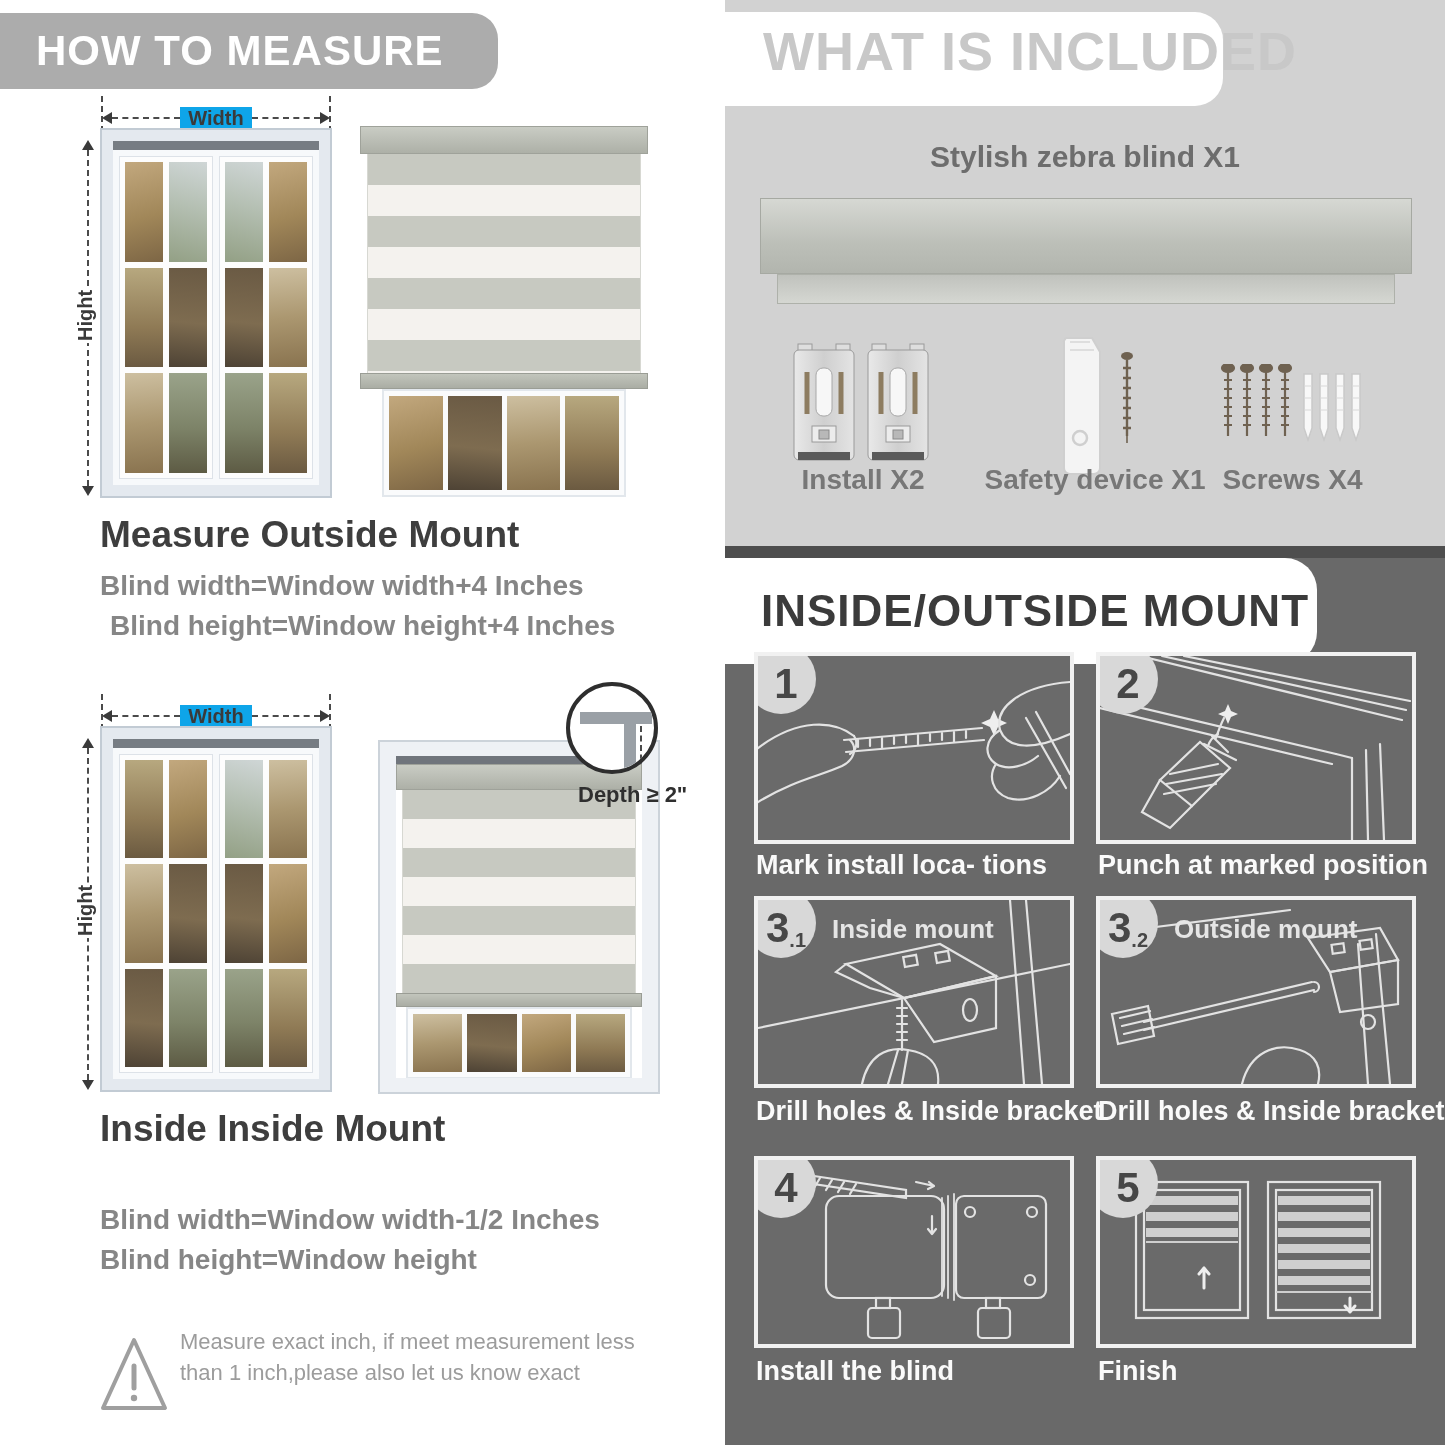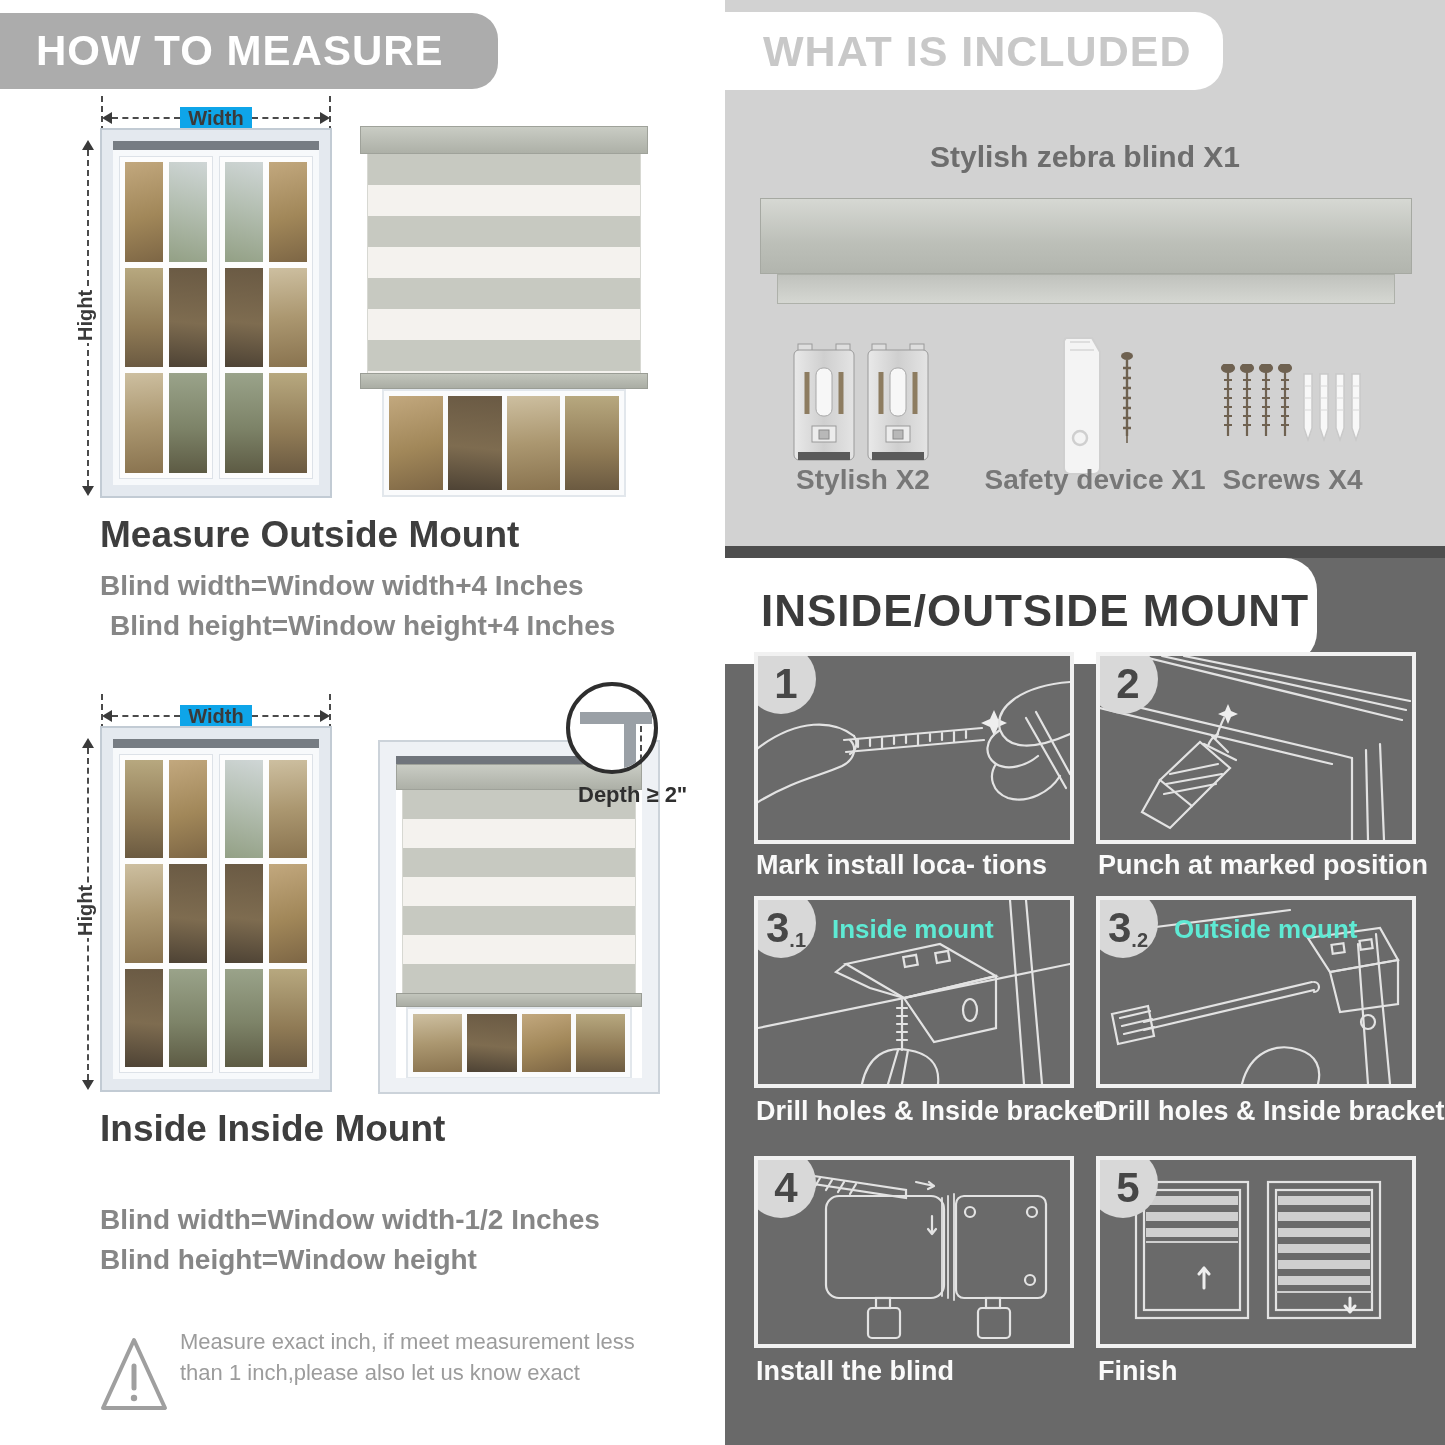--- a/index.html
+++ b/index.html
@@ -4,22 +4,22 @@
 <style>
   html,body{margin:0;padding:0;}
   body{font-family:"Liberation Sans","DejaVu Sans",sans-serif;}
   .canvas{position:relative;width:1445px;height:1445px;background:#ffffff;overflow:hidden;padding-left:8px;}
   .abs{position:absolute;}
 
   
   .banner{position:absolute;font-weight:bold;letter-spacing:1px;white-space:nowrap;}
   .banner-left{left:0;top:13px;width:498px;height:76px;background:#acacac;border-radius:0 26px 26px 0;
     color:#ffffff;font-size:42px;line-height:76px;padding-left:36px;box-sizing:border-box;}
-  .banner-included{left:725px;top:12px;width:498px;height:78px;background:#ffffff;border-radius:0 28px 28px 0;
-    color:#c8c8c8;font-size:43px;line-height:78px;padding-left:38px;box-sizing:border-box;}
+  .banner-included{left:725px;top:12px;width:498px;height:94px;background:#ffffff;border-radius:0 28px 28px 0;
+    color:#c8c8c8;font-size:54px;line-height:78px;padding-left:38px;box-sizing:border-box;}
   .banner-mount{left:725px;top:558px;width:592px;height:106px;background:#ffffff;border-radius:0 32px 32px 0;
     color:#3b3b3b;font-size:44px;line-height:106px;padding-left:36px;box-sizing:border-box;}
 
   
   .h-title{position:absolute;font-size:37px;font-weight:bold;color:#3e3e3e;white-space:nowrap;}
   .f-line{position:absolute;font-size:28px;font-weight:bold;color:#868686;white-space:nowrap;}
 
   
   .harrow{position:absolute;display:flex;align-items:center;height:20px;}
   .harrow .dash{flex:1;border-top:2px dashed #4a4a4a;height:0;}
@@ -77,21 +77,21 @@
   .rail-lower{position:absolute;left:777px;top:274px;width:618px;height:30px;
     background:linear-gradient(180deg,#c0c2bd,#d5d7d2);border:1px solid #aeb1aa;box-sizing:border-box;}
   .item-label{position:absolute;top:464px;text-align:center;font-size:28px;font-weight:bold;color:#777777;white-space:nowrap;}
 
   
   .panel{position:absolute;width:312px;height:184px;border:4px solid #f1f1f1;background:#6a6a6a;overflow:hidden;}
   .badge{position:absolute;left:-12px;top:-12px;width:70px;height:70px;border-radius:50%;background:#d8d8d8;
     display:flex;align-items:center;justify-content:center;padding:10px 0 0 10px;box-sizing:border-box;}
   .badge .num{font-size:42px;font-weight:bold;color:#474747;line-height:1;}
   .badge .sub{font-size:20px;font-weight:bold;color:#474747;align-self:flex-end;margin-bottom:6px;}
-  .panel-title{position:absolute;left:74px;top:14px;font-size:26px;font-weight:bold;color:#5eead4;white-space:nowrap;}
+  .panel-title{position:absolute;left:74px;top:14px;font-size:26px;font-weight:bold;color:#e5e5e5;white-space:nowrap;}
   .caption{position:absolute;font-size:27px;font-weight:bold;color:#fafafa;white-space:nowrap;}
   .stepart{position:absolute;left:0;top:0;}
 </style>
 </head>
 <body>
 
 <div class="canvas">
 
   <div class="banner banner-left">HOW TO MEASURE</div>
 
@@ -297,21 +297,21 @@
       <path d="M4 2 h8 v54 l-4 12 l-4 -12 z"></path>
         <path d="M20 2 h8 v54 l-4 12 l-4 -12 z"></path>
       <path d="M36 2 h8 v54 l-4 12 l-4 -12 z"></path>
         <path d="M52 2 h8 v54 l-4 12 l-4 -12 z"></path>
     </g>
     <g stroke="#d8d8d8" stroke-width="1">
       <path d="M4 14 h8 M4 26 h8 M4 38 h8 M20 14 h8 M20 26 h8 M20 38 h8 M36 14 h8 M36 26 h8 M36 38 h8 M52 14 h8 M52 26 h8 M52 38 h8"></path>
     </g>
   </svg>
 
-  <div class="item-label" style="left:768px;width:190px;">Stylish X2</div>
+  <div class="item-label" style="left:768px;width:190px;">Install X2</div>
   <div class="item-label" style="left:980px;width:230px;">Safety device X1</div>
   <div class="item-label" style="left:1210px;width:165px;">Screws X4</div>
 
   <div class="abs right-bottom"></div>
   <div class="abs dark-strip"></div>
   <div class="banner banner-mount">INSIDE/OUTSIDE MOUNT</div>
 
   <div class="panel" style="left:754px;top:652px;">
     <svg class="stepart" width="312" height="184" viewBox="0 0 312 184" fill="none" stroke="#e3e3e3" stroke-width="2.2" stroke-linecap="round">
       <path d="M0 92 C40 62 76 64 96 80 M0 146 C36 124 62 120 84 110 M84 110 C96 104 100 92 92 84"></path>

